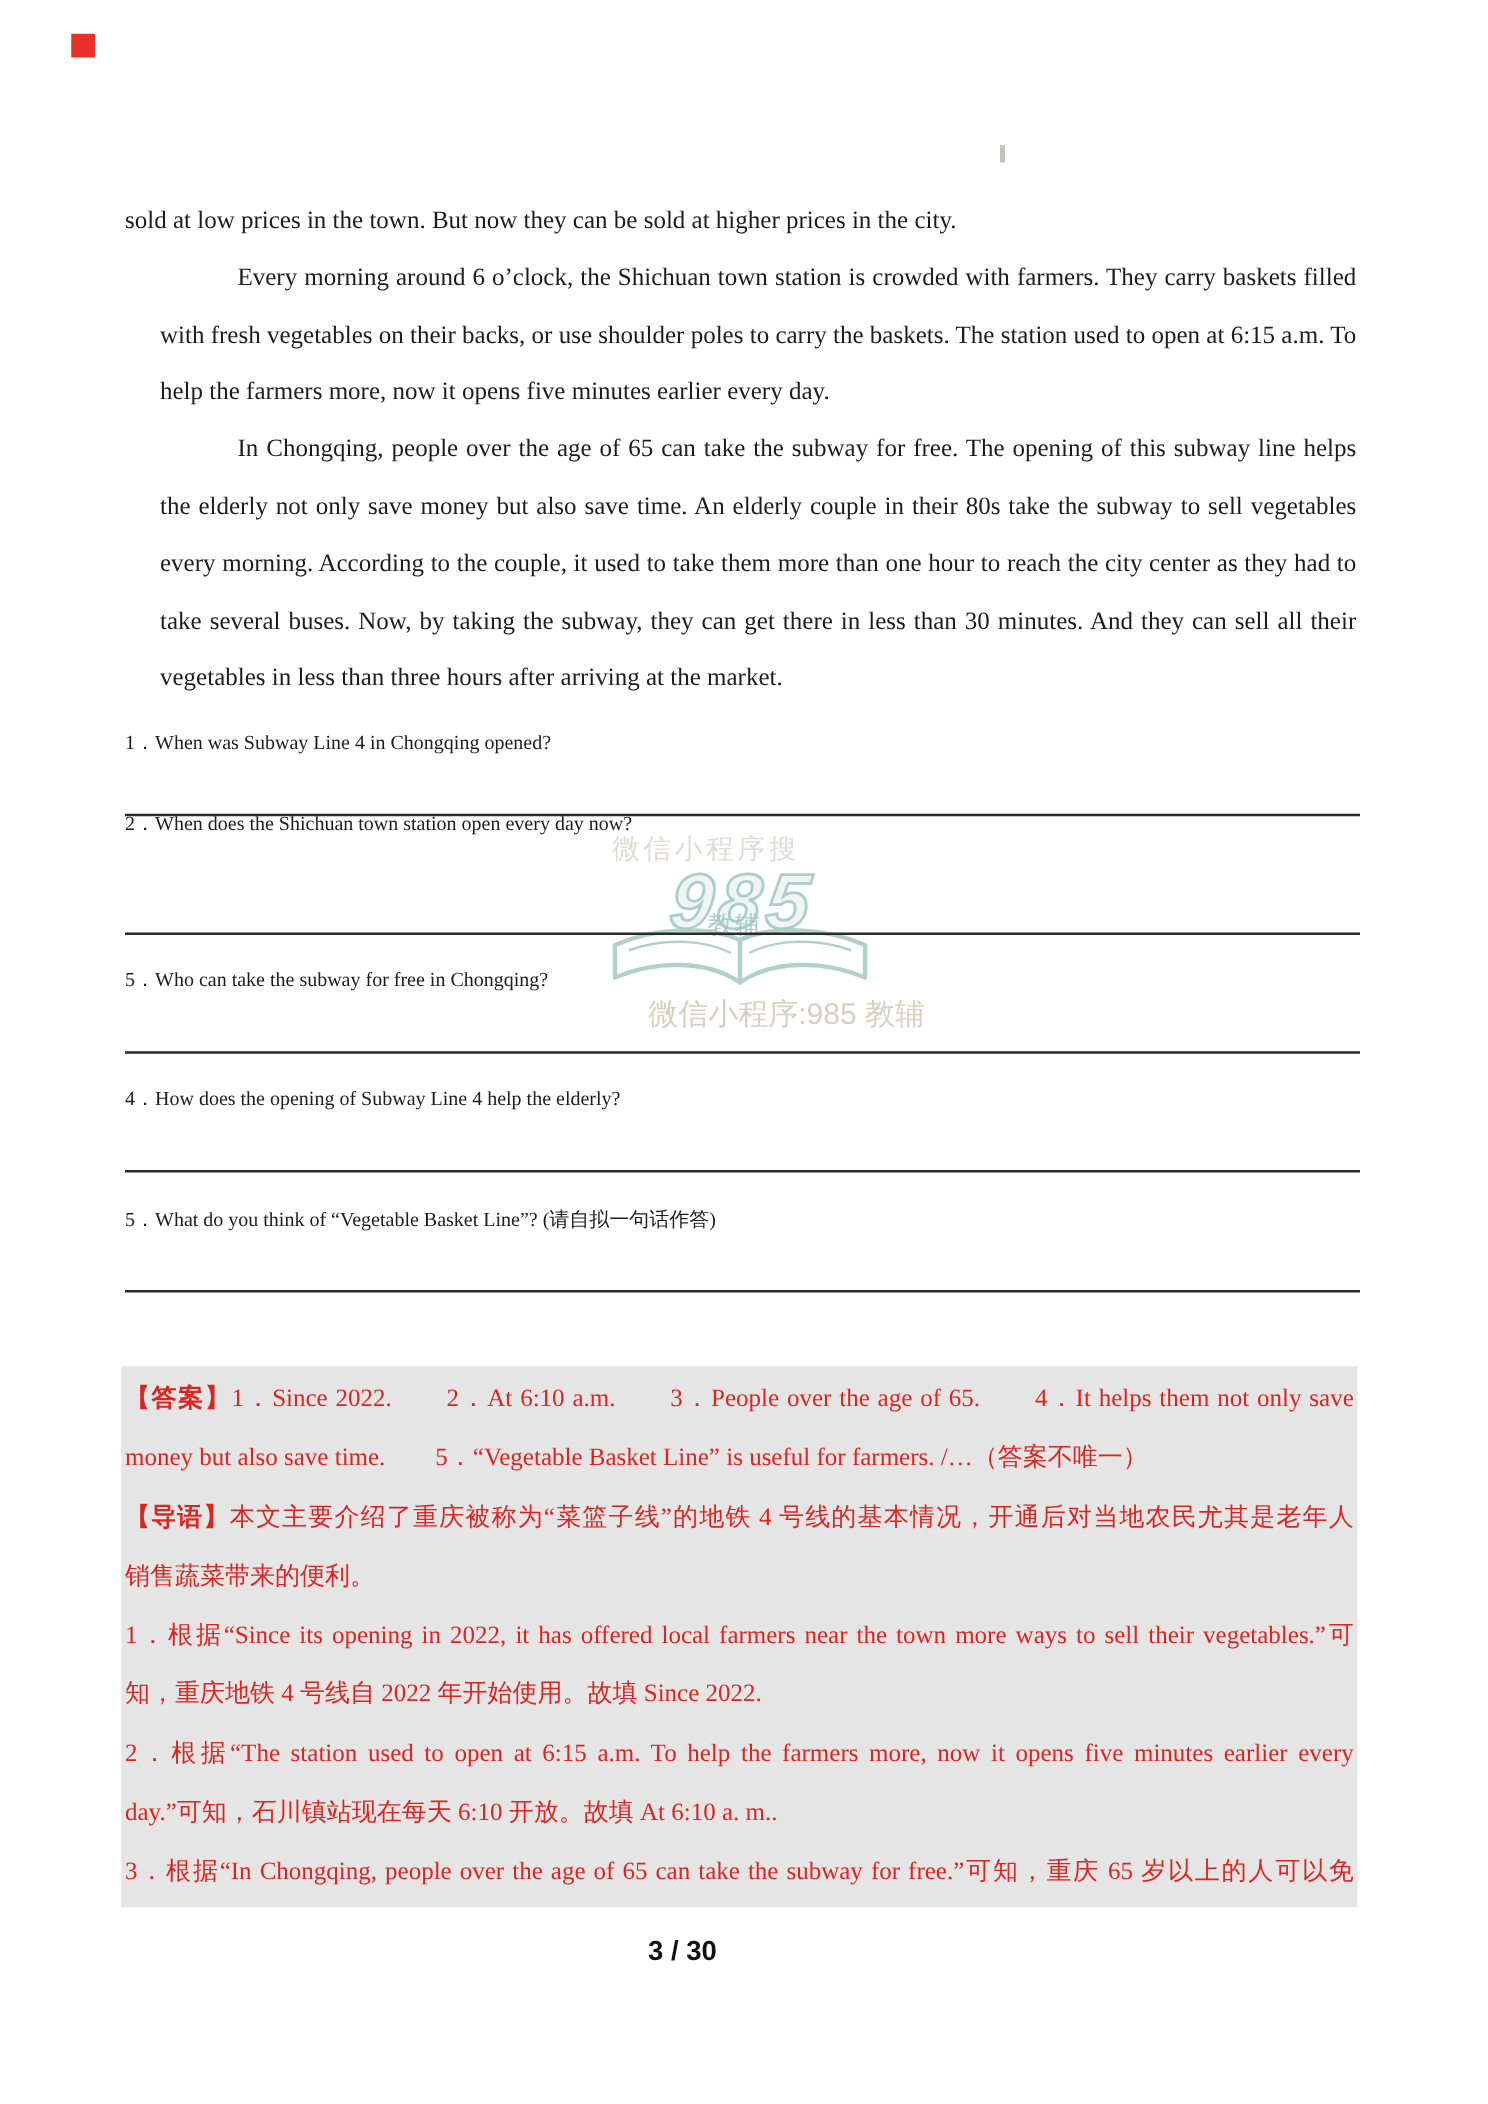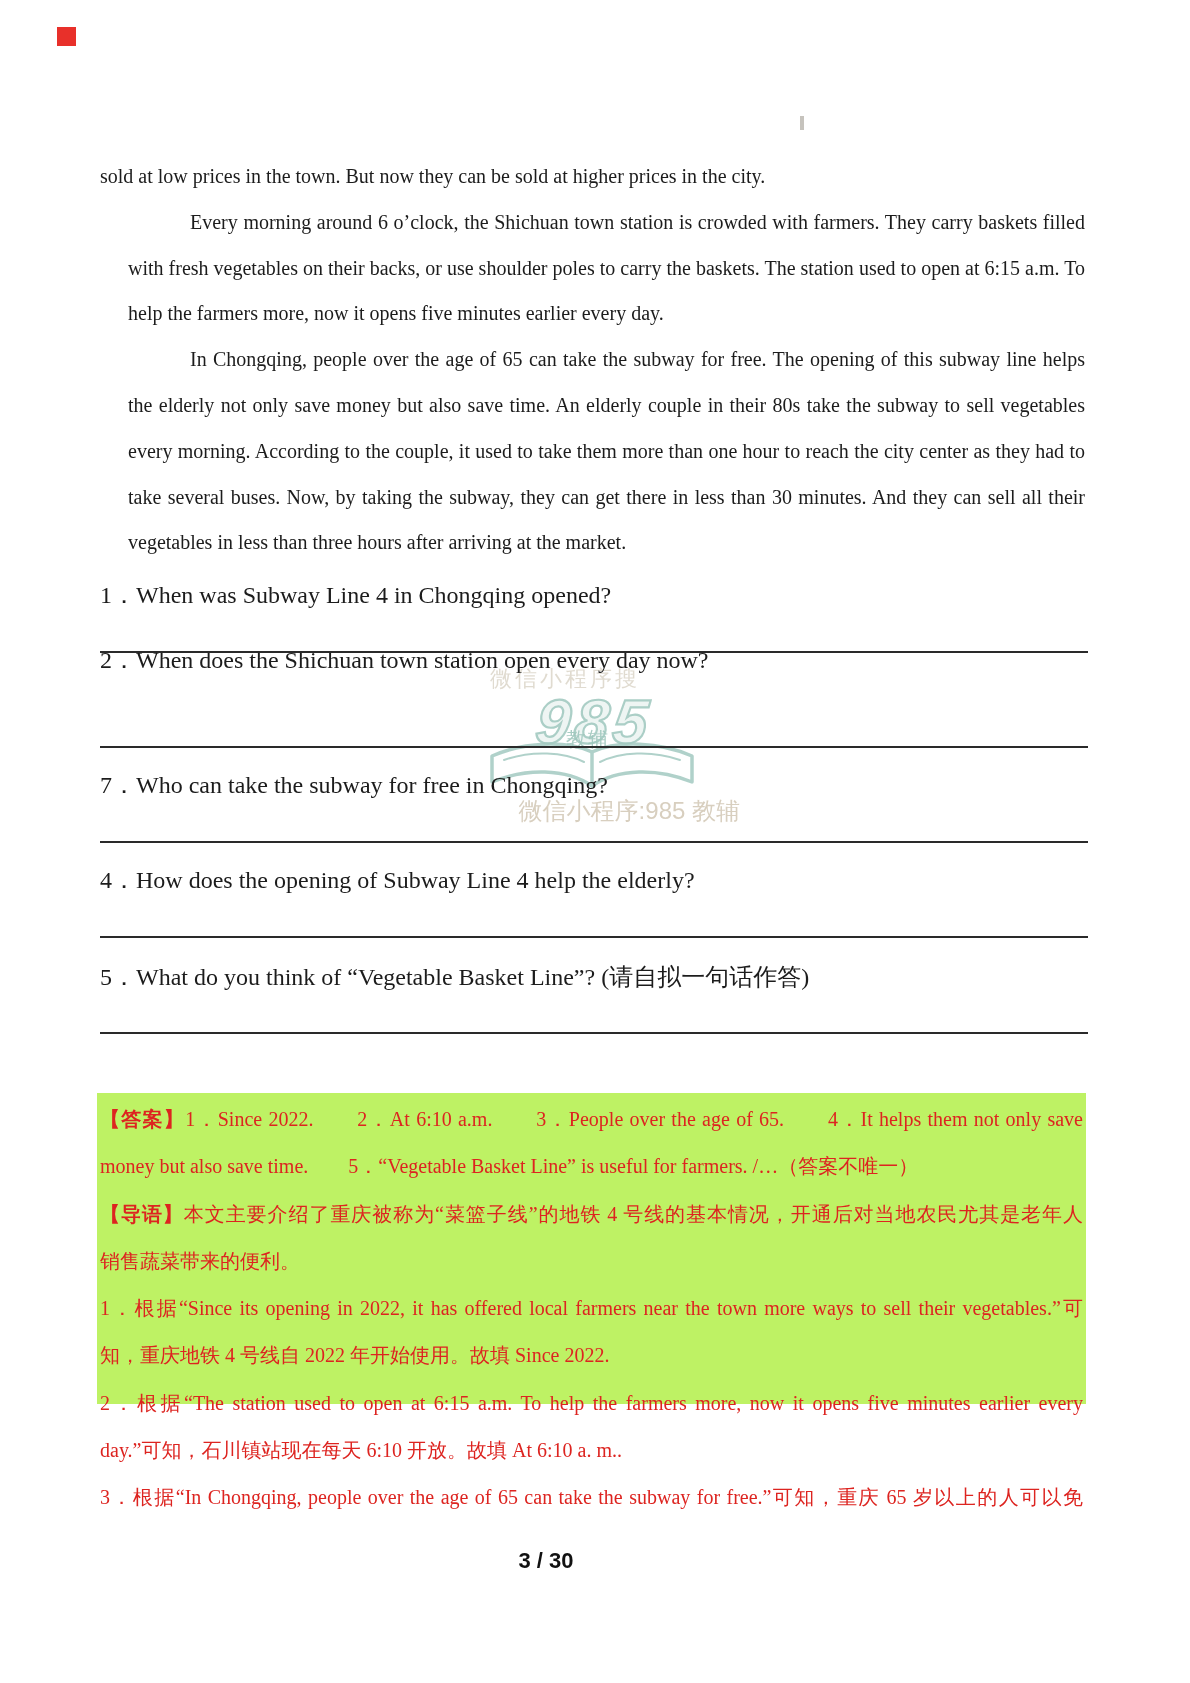--- a/index.html
+++ b/index.html
@@ -8,35 +8,35 @@
     font-family:"Liberation Serif","DejaVu Serif",serif;color:#1c1c1c;
   }
   
   #red-square{position:absolute;left:57px;top:27px;width:19px;height:19px;background:#e8302a;}
   #top-smudge{position:absolute;left:800px;top:116px;width:4px;height:14px;background:#b3afa7;opacity:.75;}
   
   #passage{position:absolute;left:100px;top:154px;width:985px;font-size:20px;line-height:45.8px;z-index:2;}
   #passage p{margin:0;text-align:justify;}
   #passage p.indent{text-indent:62px;margin-left:28px;}
   
-  .question{position:absolute;left:100px;width:988px;height:46px;font-size:24px;line-height:46px;z-index:2;white-space:nowrap;}
+  .question{position:absolute;left:100px;width:988px;height:46px;font-size:16px;line-height:46px;z-index:2;white-space:nowrap;}
   #q1{top:572px;} #q2{top:637px;} #q3{top:762px;} #q4{top:857px;} #q5{top:954px;}
   .blank-line{position:absolute;left:100px;width:988px;height:2px;background:#2a2a2a;z-index:3;}
   #bl1{top:651px;} #bl2{top:746px;} #bl3{top:841px;} #bl4{top:936px;} #bl5{top:1032px;}
   
   #watermark{position:absolute;left:0;top:0;width:1190px;height:1683px;z-index:1;pointer-events:none;}
   #wm-top{position:absolute;left:490px;top:664px;width:220px;text-align:left;font-size:22px;letter-spacing:3px;color:rgba(198,189,170,0.55);font-family:"Liberation Sans",sans-serif;}
   #wm-985{position:absolute;left:474px;top:686px;width:240px;text-align:center;font-size:62px;font-weight:bold;font-style:italic;letter-spacing:4px;color:rgba(158,199,189,0.18);-webkit-text-stroke:2.2px rgba(158,199,189,0.85);transform:skewX(-6deg);font-family:"Liberation Sans",sans-serif;}
   #wm-jiaofu{position:absolute;left:528px;top:726px;width:120px;text-align:center;font-size:20px;letter-spacing:2px;color:rgba(158,199,189,0.9);font-family:"Liberation Sans",sans-serif;}
   #wm-book{position:absolute;left:480px;top:740px;}
   #wm-bottom{position:absolute;left:455px;top:795px;width:285px;text-align:right;font-size:24px;color:#d8cfbf;font-family:"Liberation Sans",sans-serif;white-space:nowrap;}
   
   #answer-block{
-    position:absolute;left:97px;top:1093px;width:989px;height:311px;
-    background:#bef264;z-index:2;box-sizing:border-box;padding:3px 3px 0 3px;
+    position:absolute;left:97px;top:1093px;width:989px;height:433px;
+    background:#e5e5e5;z-index:2;box-sizing:border-box;padding:3px 3px 0 3px;
     font-size:20px;line-height:47.25px;color:#dd2420;
   }
   .ans-line{white-space:pre-wrap;text-align:left;}
   .ans-line.full{text-align:justify;text-align-last:justify;}
   .ans-prefix{font-weight:bold;}
   
   #page-number{position:absolute;left:0;top:1548px;width:1092px;text-align:center;
     font-family:"Liberation Sans","DejaVu Sans",sans-serif;font-weight:bold;font-size:22px;color:#111;z-index:2;}
 </style>
 </head>
@@ -68,21 +68,21 @@
   <div id="passage">
     <p>sold at low prices in the town. But now they can be sold at higher prices in the city.</p>
     <p class="indent">Every morning around 6 o’clock, the Shichuan town station is crowded with farmers. They carry baskets filled with fresh vegetables on their backs, or use shoulder poles to carry the baskets. The station used to open at 6:15 a.m. To help the farmers more, now it opens five minutes earlier every day.</p>
     <p class="indent">In Chongqing, people over the age of 65 can take the subway for free. The opening of this subway line helps the elderly not only save money but also save time. An elderly couple in their 80s take the subway to sell vegetables every morning. According to the couple, it used to take them more than one hour to reach the city center as they had to take several buses. Now, by taking the subway, they can get there in less than 30 minutes. And they can sell all their vegetables in less than three hours after arriving at the market.</p>
   </div>
 
   <div class="question" id="q1">1．When was Subway Line 4 in Chongqing opened?</div>
   <div class="blank-line" id="bl1"></div>
   <div class="question" id="q2">2．When does the Shichuan town station open every day now?</div>
   <div class="blank-line" id="bl2"></div>
-  <div class="question" id="q3">7．Who can take the subway for free in Chongqing?</div>
+  <div class="question" id="q3">5．Who can take the subway for free in Chongqing?</div>
   <div class="blank-line" id="bl3"></div>
   <div class="question" id="q4">4．How does the opening of Subway Line 4 help the elderly?</div>
   <div class="blank-line" id="bl4"></div>
   <div class="question" id="q5">5．What do you think of “Vegetable Basket Line”? (请自拟一句话作答)</div>
   <div class="blank-line" id="bl5"></div>
 
   <div id="answer-block">
     <div class="ans-line full"><span class="ans-prefix">【答案】</span><span>1．Since 2022.　　2．At 6:10 a.m.　　3．People over the age of 65.　　4．It helps them not only save</span></div>
     <div class="ans-line"><span class="ans-prefix"></span><span>money but also save time.　　5．“Vegetable Basket Line” is useful for farmers. /…（答案不唯一）</span></div>
     <div class="ans-line full"><span class="ans-prefix">【导语】</span><span>本文主要介绍了重庆被称为“菜篮子线”的地铁 4 号线的基本情况，开通后对当地农民尤其是老年人</span></div>

